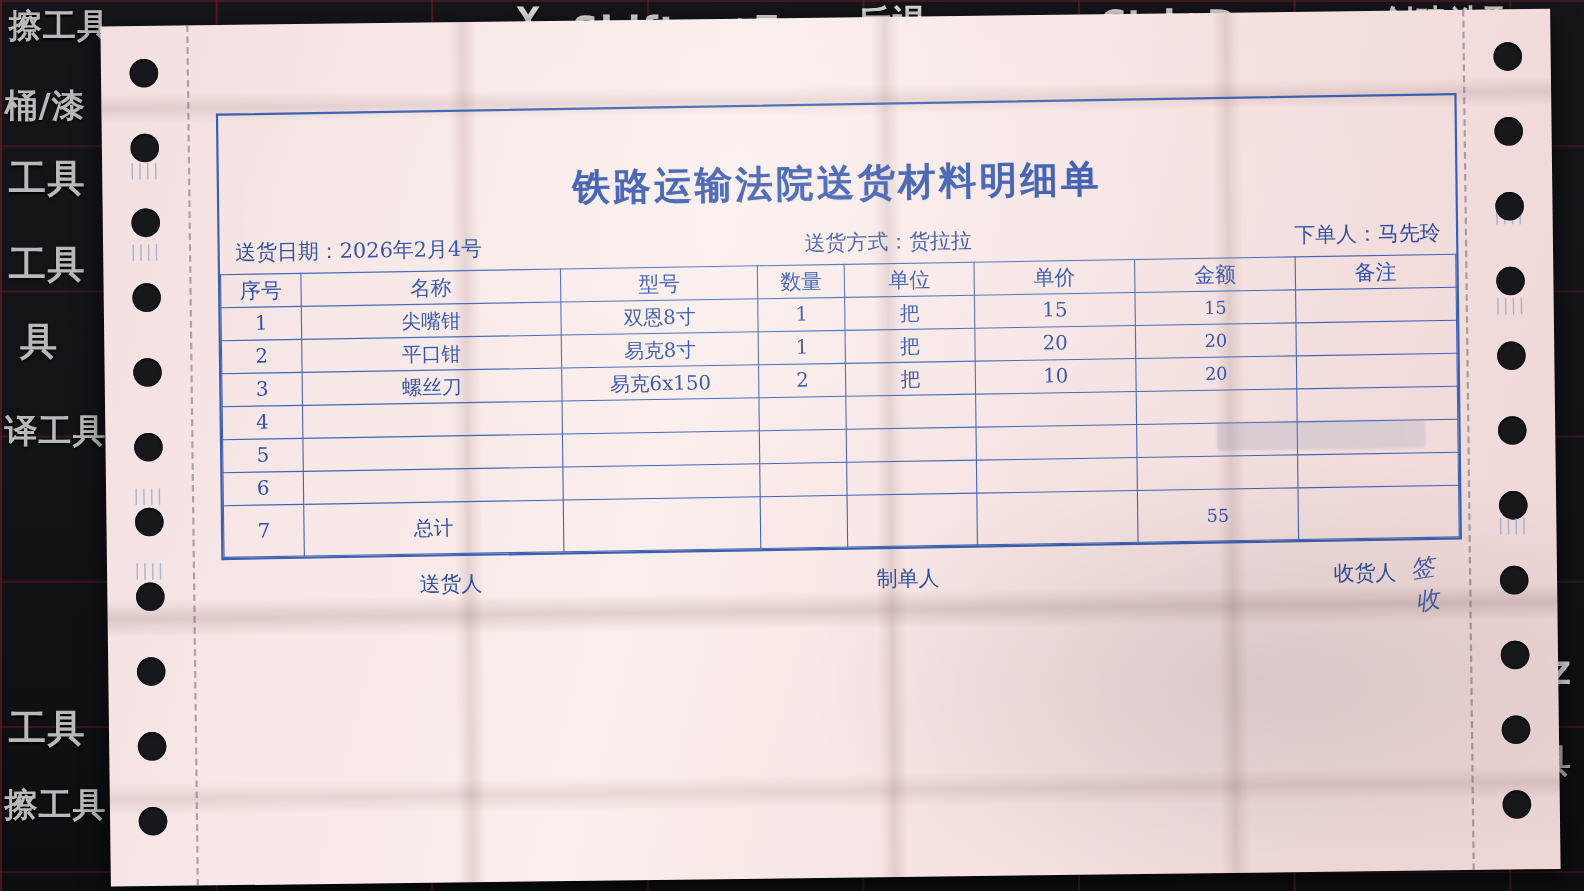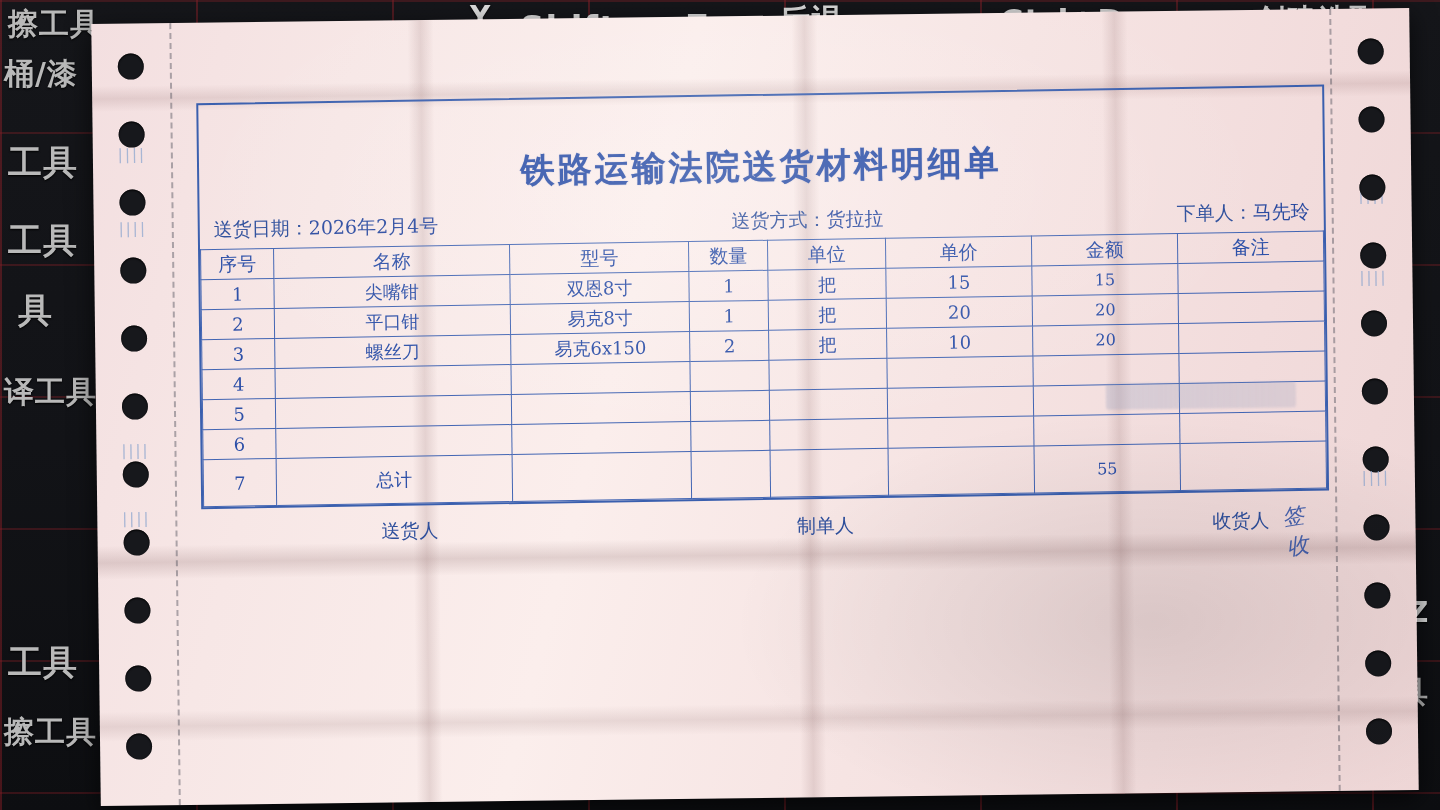--- a/index.html
+++ b/index.html
@@ -194,21 +194,21 @@
 </style>
 </head>
 <body>
 
 <div id="stage">
 
   <div class="mat">
     <div class="mat-grid"></div>
 
     <div class="mat-label dim" style="left:8px;   top:4px;   font-size:30px;">擦工具</div>
-    <div class="mat-label dim" style="left:4px;   top:54px;  font-size:30px;">桶/漆</div>
+    <div class="mat-label dim" style="left:4px;   top:76px;  font-size:30px;">桶/漆</div>
     <div class="mat-label dim" style="left:8px;   top:140px; font-size:34px;">工具</div>
     <div class="mat-label dim" style="left:8px;   top:218px; font-size:34px;">工具</div>
     <div class="mat-label dim" style="left:18px;  top:288px; font-size:34px;">具</div>
     <div class="mat-label dim" style="left:4px;   top:372px; font-size:30px;">译工具</div>
     <div class="mat-label dim" style="left:8px;   top:640px; font-size:34px;">工具</div>
     <div class="mat-label dim" style="left:4px;   top:712px; font-size:30px;">擦工具</div>
     <div class="mat-label" style="left:520px; top:8px;   font-size:34px;">Shift</div>
     <div class="mat-label" style="left:660px; top:8px;   font-size:30px;">+Z</div>
     <div class="mat-label" style="left:778px; top:0px;   font-size:32px;">后退</div>
     <div class="mat-label" style="left:1000px;top:2px;   font-size:32px;">Ctrl+D</div>

